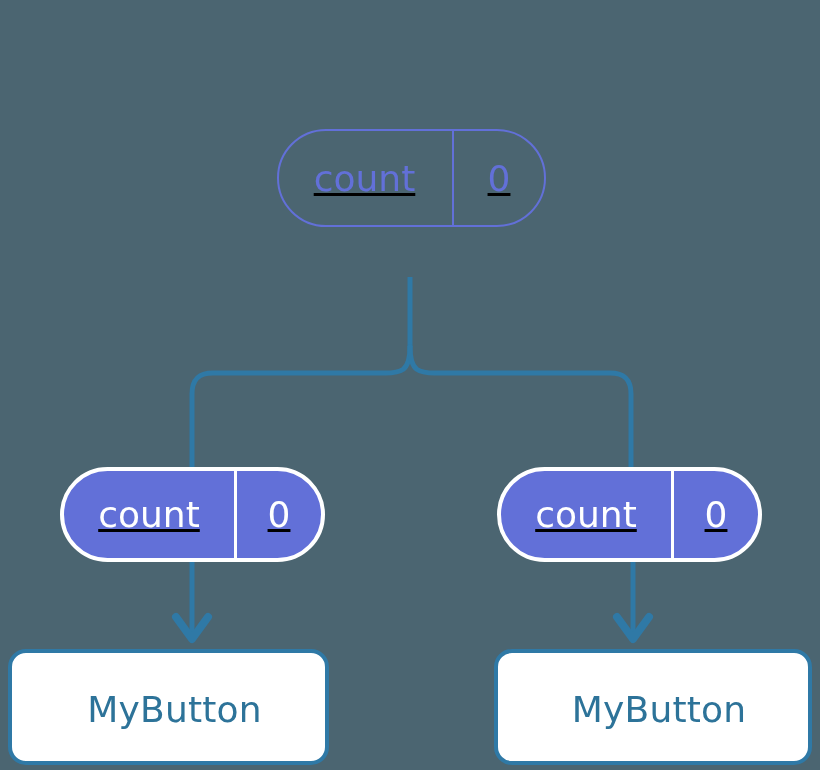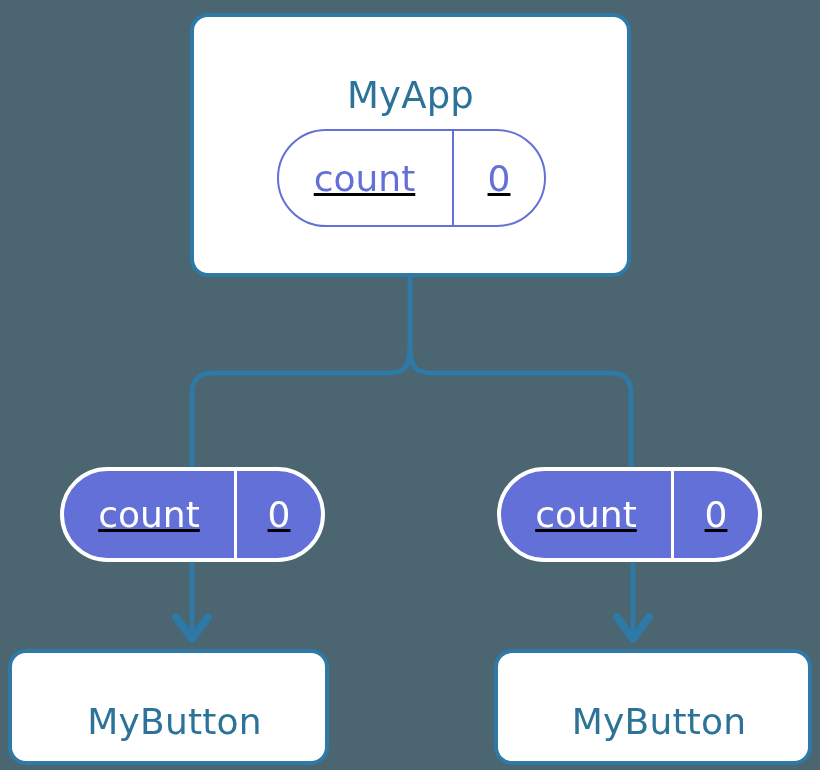--- a/index.html
+++ b/index.html
@@ -73,21 +73,21 @@
     width: 321px;
     height: 116px;
   }
   #mybutton-right-box {
     left: 494px;
     top: 649px;
     width: 318px;
     height: 116px;
   }
   .mybutton-title {
-    top: 48px;
+    top: 36px;
     font-size: 36px;
     padding-left: 12px;
   }
 
   
   .state-pill {
     position: absolute;
     display: flex;
     align-items: stretch;
     box-sizing: border-box;
@@ -171,23 +171,20 @@
     <path d="M 410,347 C 410,372 400,373 385,373 L 213,373 C 198,373 192,380 192,394 L 192,467" fill="none" stroke="#2f79a6" stroke-width="5" stroke-linecap="round"></path>
     <path d="M 410,347 C 410,372 420,373 435,373 L 610,373 C 625,373 631,380 631,394 L 631,467" fill="none" stroke="#2f79a6" stroke-width="5" stroke-linecap="round"></path>
 
     <path d="M 192,562 L 192,636" fill="none" stroke="#2f79a6" stroke-width="5" stroke-linecap="butt"></path>
     <path d="M 176,617 L 192,639 L 208,617" fill="none" stroke="#2f79a6" stroke-width="8" stroke-linecap="round" stroke-linejoin="round"></path>
 
     <path d="M 633,562 L 633,636" fill="none" stroke="#2f79a6" stroke-width="5" stroke-linecap="butt"></path>
     <path d="M 617,617 L 633,639 L 649,617" fill="none" stroke="#2f79a6" stroke-width="8" stroke-linecap="round" stroke-linejoin="round"></path>
   </svg>
 
-  <div class="component-box" id="myapp-box">
-    <div class="component-title" id="myapp-title">MyApp</div>
-  </div>
 
   <div class="state-pill" id="pill-myapp">
     <span class="pill-key">count</span>
     <span class="pill-val">0</span>
   </div>
 
   <div class="state-pill pill-filled" id="pill-left">
     <span class="pill-key">count</span>
     <span class="pill-val">0</span>
   </div>

